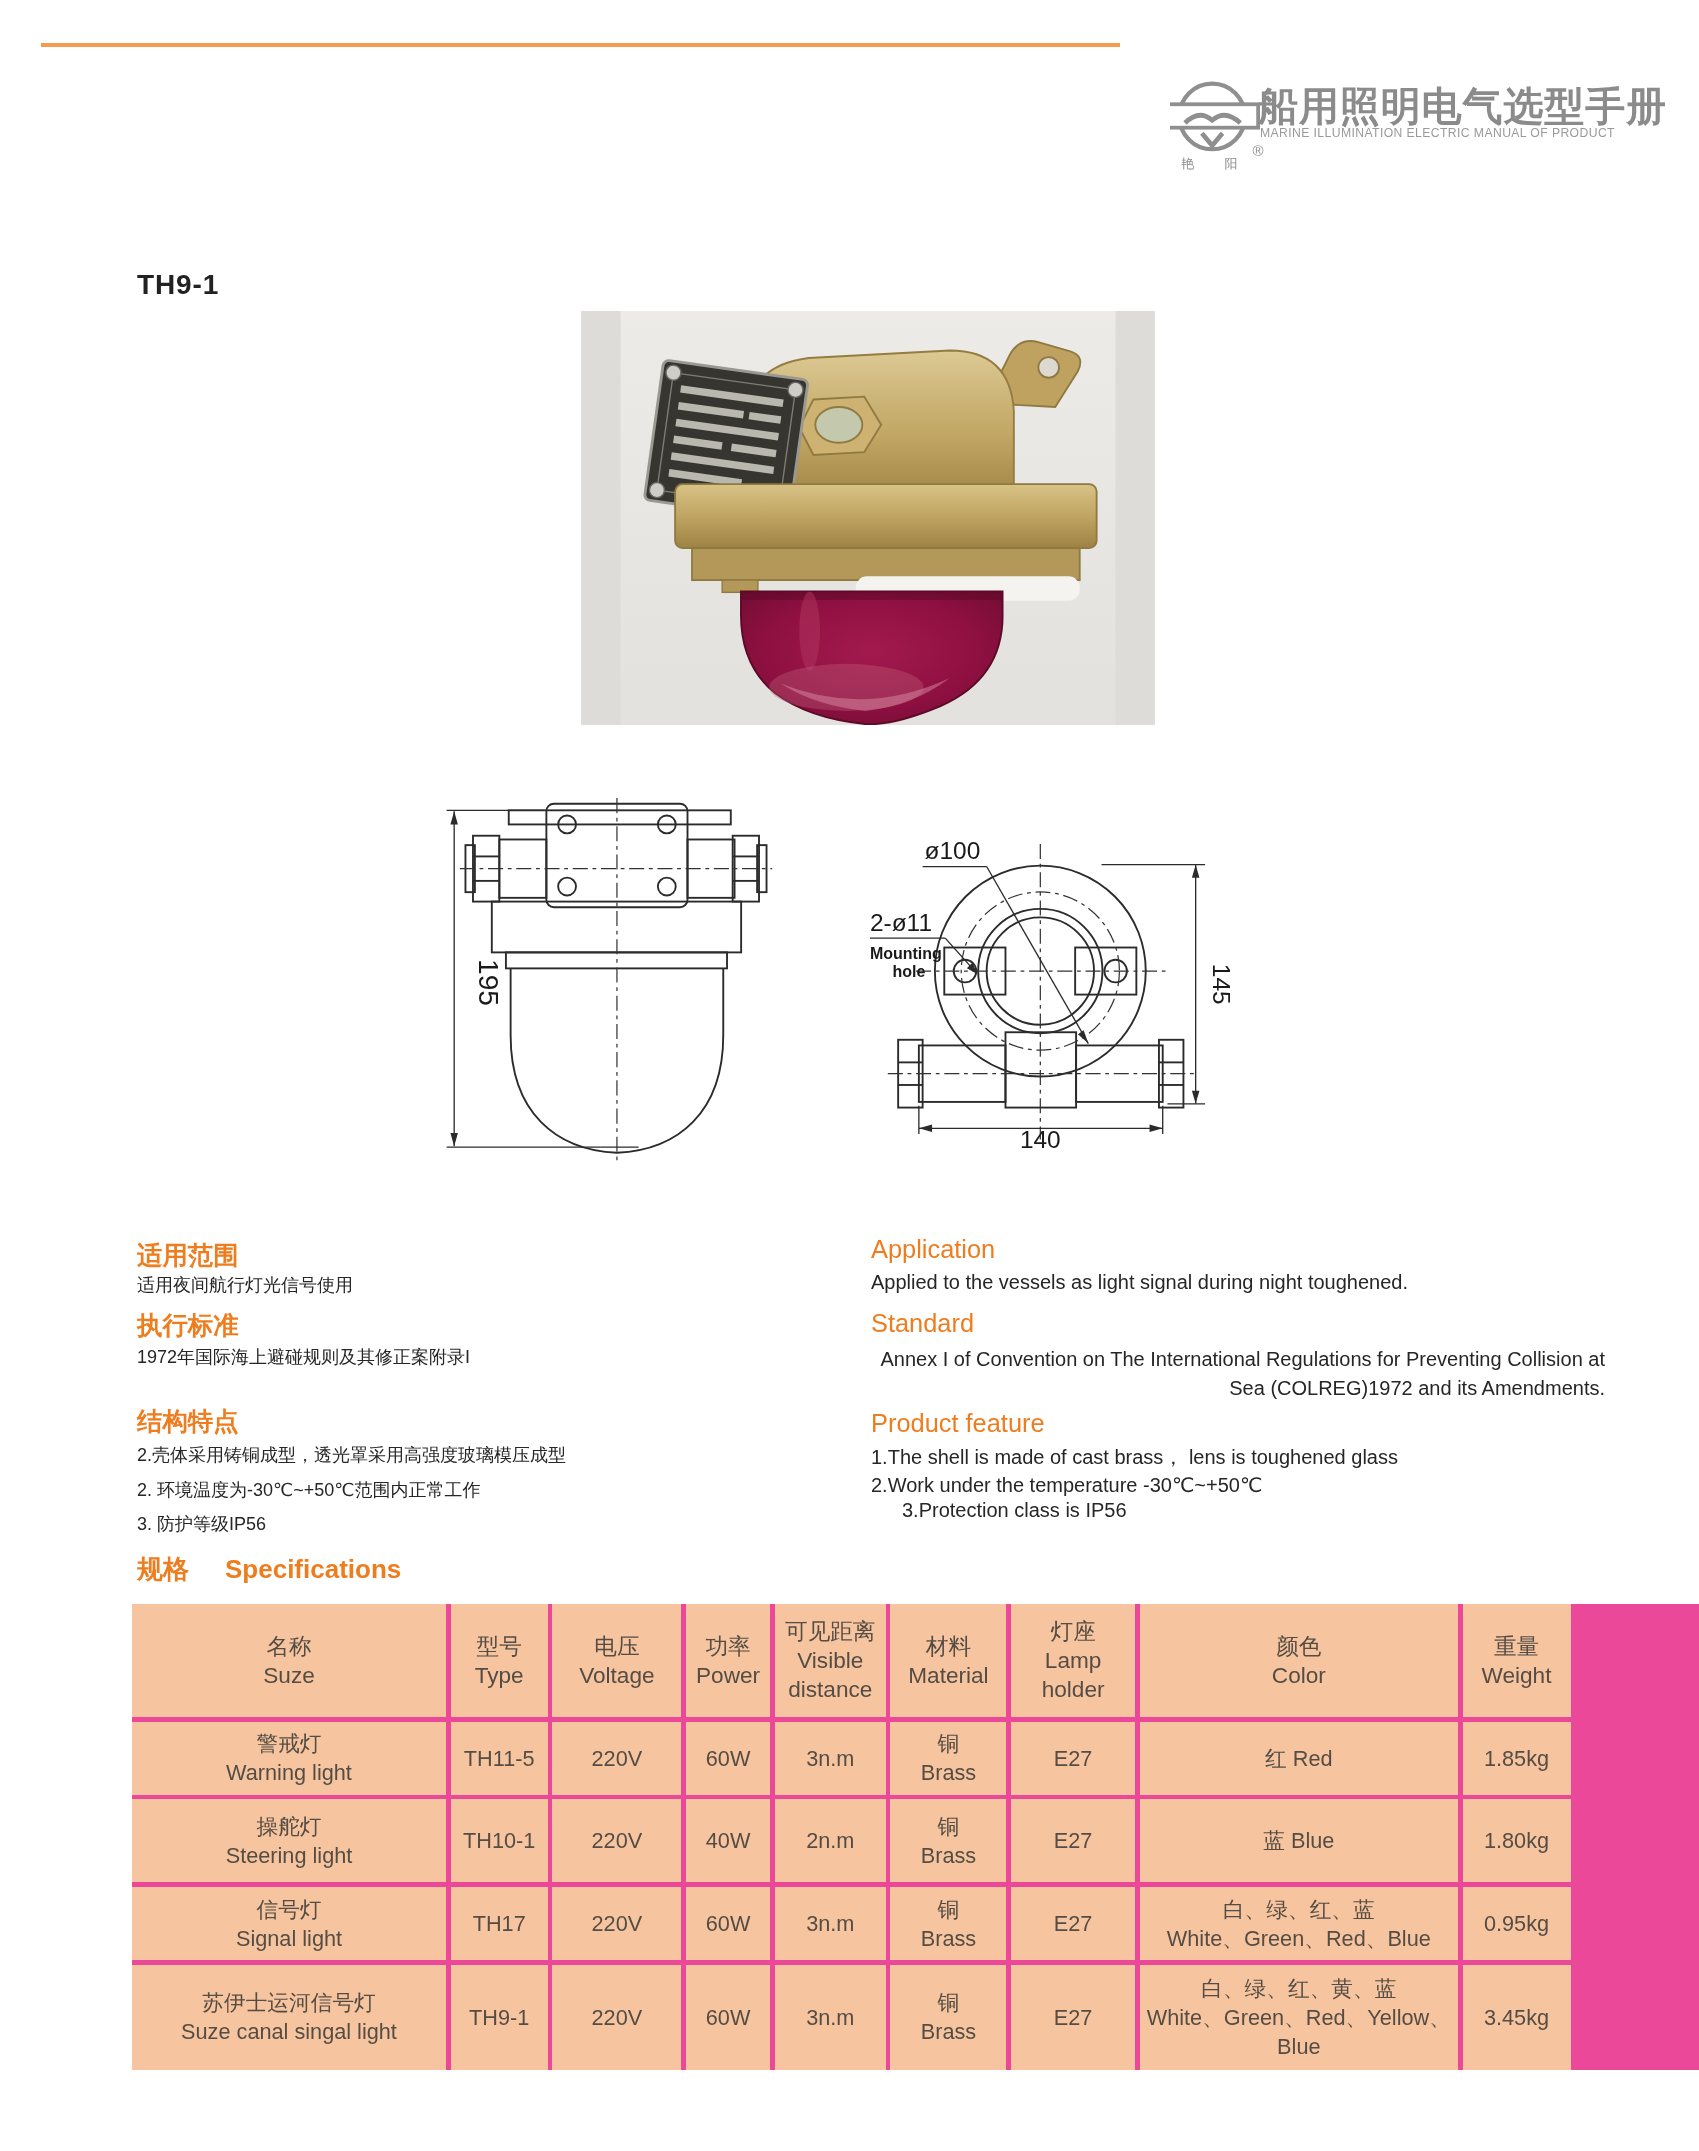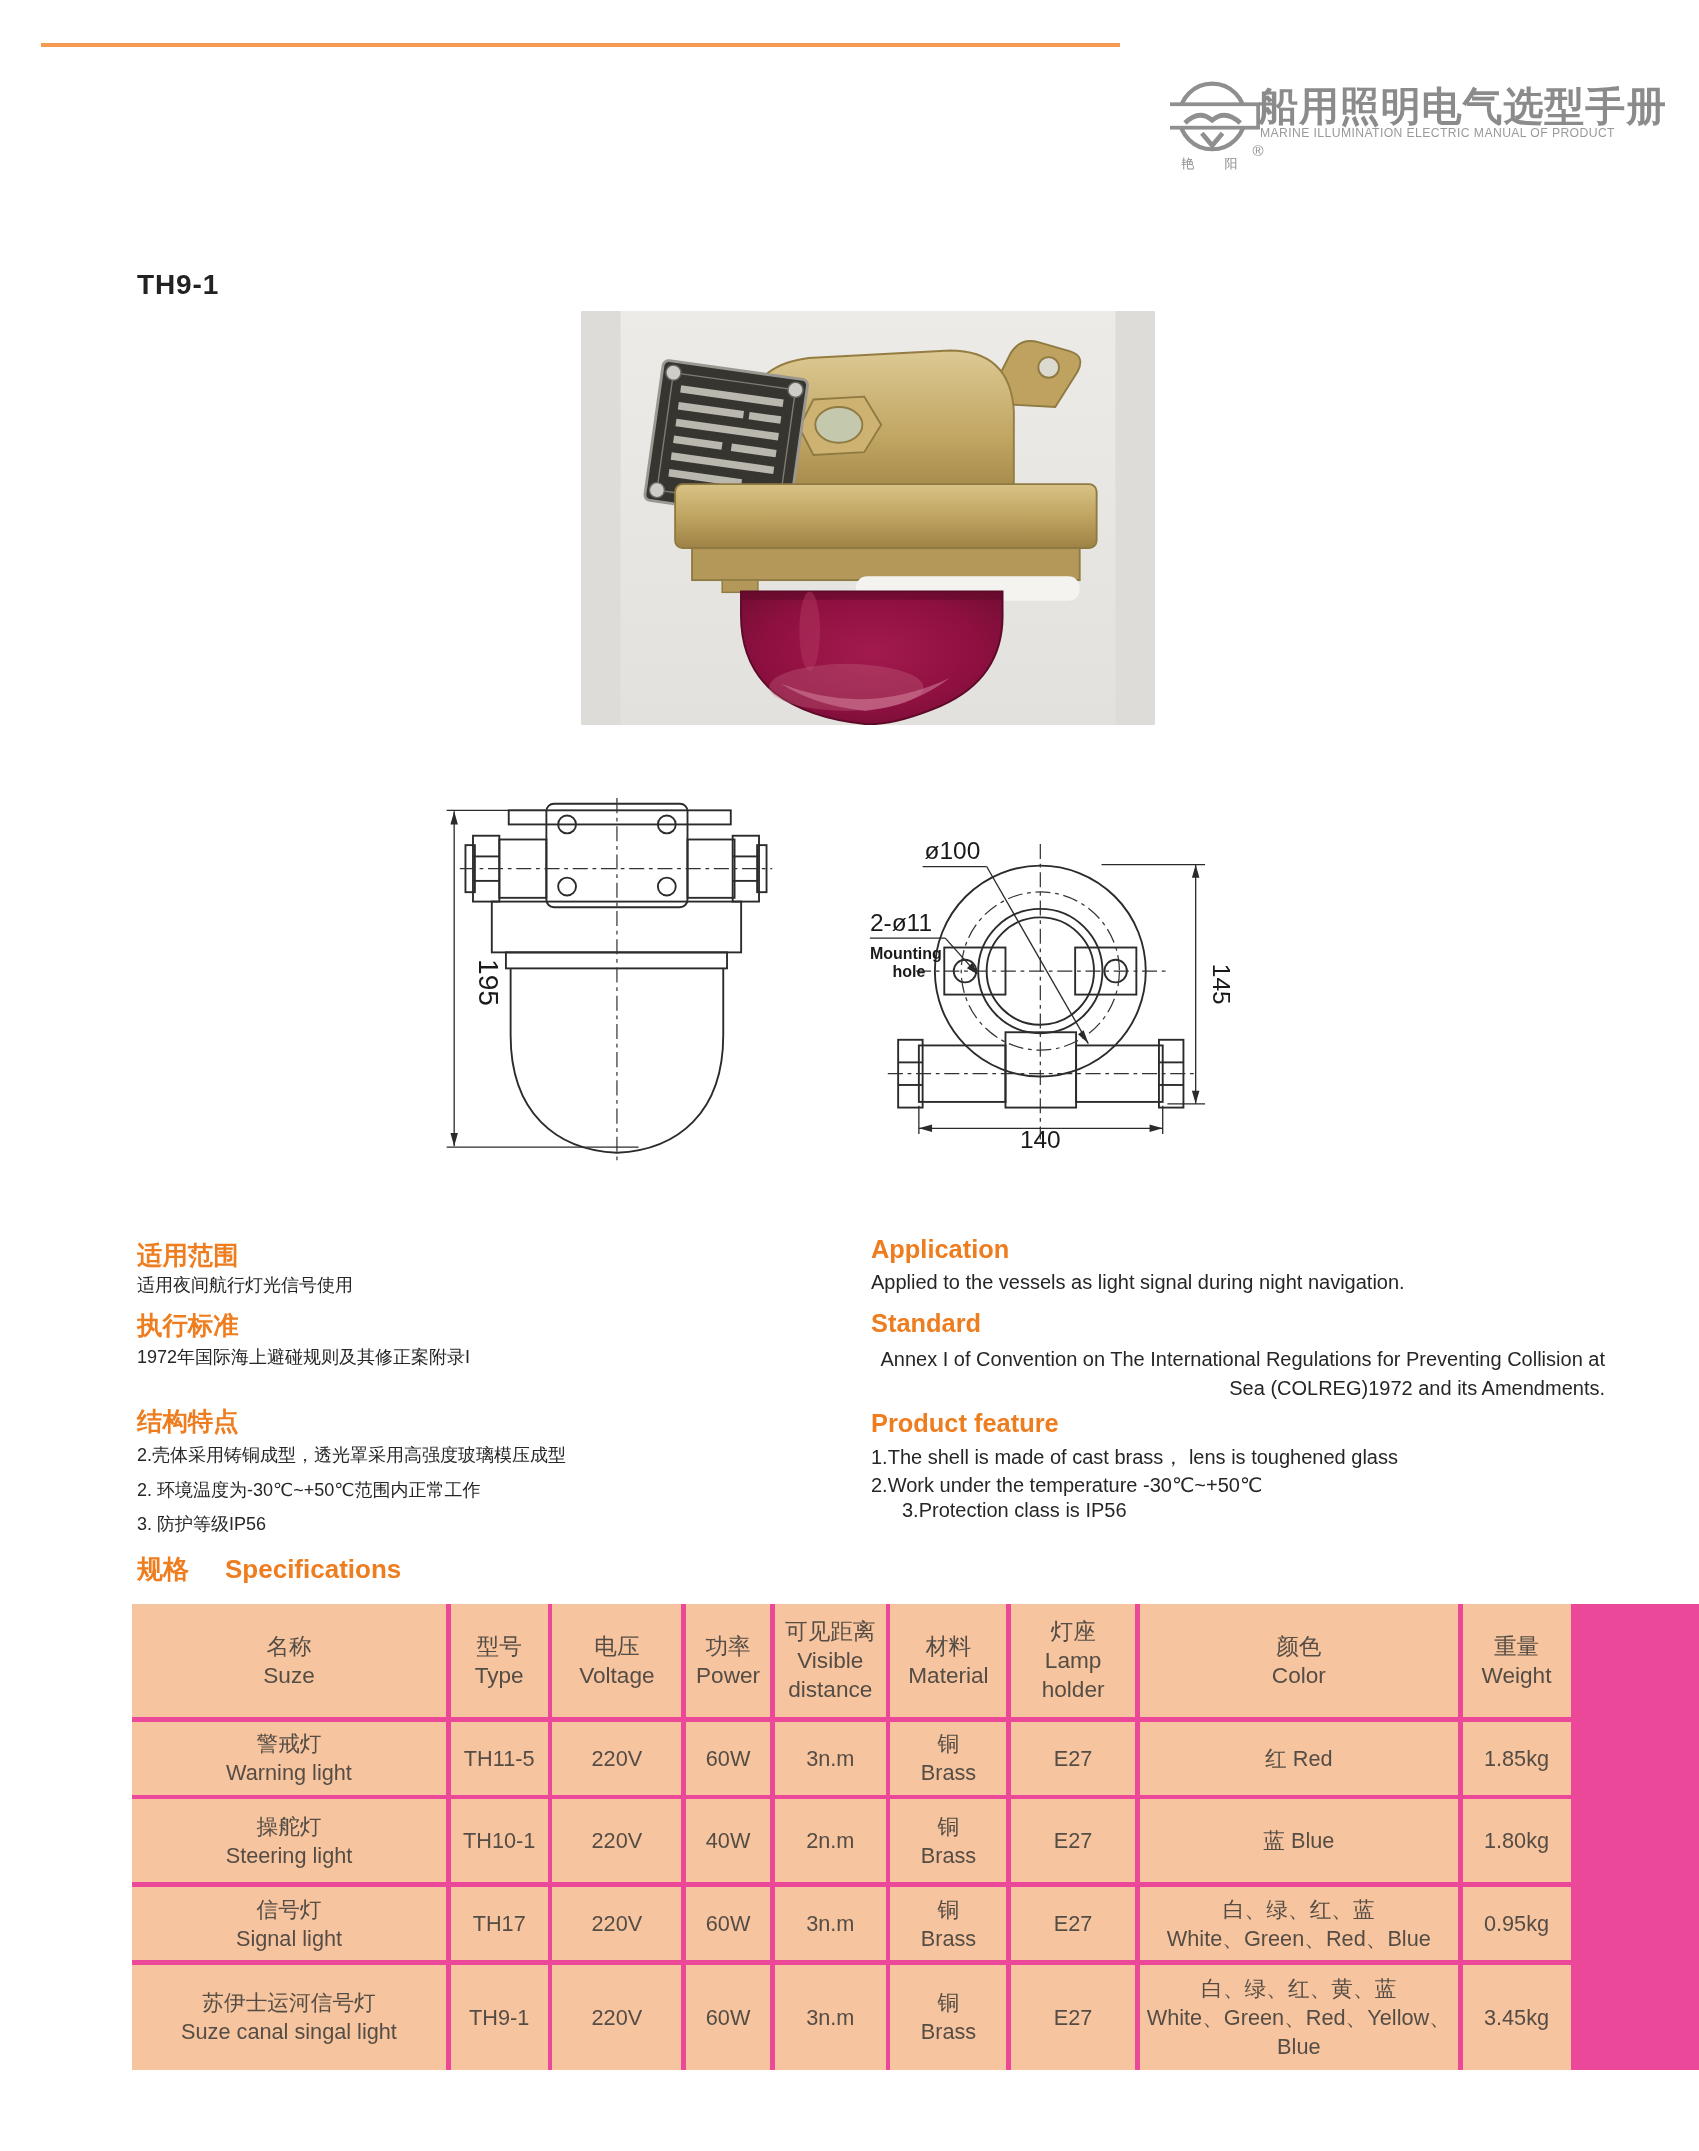--- a/index.html
+++ b/index.html
@@ -18,21 +18,21 @@
   
   #photo{left:581px;top:311px;width:574px;height:414px;}
 
   
   #side-view{left:441px;top:798px;width:350px;height:369px;}
   #top-view{left:864px;top:827px;width:379px;height:322px;}
 
   
   .cn-title{font-size:25.4px;font-weight:bold;color:#EE7D1F;white-space:nowrap;}
   .cn-body{font-size:18px;color:#262626;white-space:nowrap;}
-  .en-title{font-size:25.4px;font-weight:bold;color:#EE7D1F;white-space:nowrap;}
+  .en-title{font-size:25.4px;font-weight:normal;color:#EE7D1F;white-space:nowrap;}
   .en-body{font-size:20px;color:#262626;}
   #std-en-body{width:734px;line-height:29px;text-align:right;}
 
   
   #spec-heading{left:137px;top:1552px;display:flex;gap:36px;align-items:baseline;}
   #spec-heading .t{font-size:26px;font-weight:bold;color:#EE7D1F;white-space:nowrap;}
 
   
   #spec-table{left:132px;top:1604px;width:1640px;display:grid;
       grid-template-columns:314px 97px 129px 84px 111px 116px 124px 318px 108px;
@@ -224,21 +224,21 @@
   <div class="abs cn-title" style="left:137px;top:1239px">适用范围</div>
   <div class="abs cn-body" style="left:137px;top:1273px">适用夜间航行灯光信号使用</div>
   <div class="abs cn-title" style="left:137px;top:1309px">执行标准</div>
   <div class="abs cn-body" style="left:137px;top:1345px">1972年国际海上避碰规则及其修正案附录I</div>
   <div class="abs cn-title" style="left:137px;top:1405px">结构特点</div>
   <div class="abs cn-body" style="left:137px;top:1443px">2.壳体采用铸铜成型，透光罩采用高强度玻璃模压成型</div>
   <div class="abs cn-body" style="left:137px;top:1478px">2. 环境温度为-30℃~+50℃范围内正常工作</div>
   <div class="abs cn-body" style="left:137px;top:1512px">3. 防护等级IP56</div>
 
   <div class="abs en-title" style="left:871px;top:1235px">Application</div>
-  <div class="abs en-body" style="left:871px;top:1271px">Applied to the vessels as light signal during night navigation.</div>
+  <div class="abs en-body" style="left:871px;top:1271px">Applied to the vessels as light signal during night toughened.</div>
   <div class="abs en-title" style="left:871px;top:1309px">Standard</div>
   <div class="abs en-body" id="std-en-body" style="left:871px;top:1345px">Annex I of Convention on The International Regulations for Preventing Collision at Sea (COLREG)1972 and its Amendments.</div>
   <div class="abs en-title" style="left:871px;top:1409px">Product feature</div>
   <div class="abs en-body" style="left:871px;top:1444px">1.The shell is made of cast brass， lens is toughened glass</div>
   <div class="abs en-body" style="left:871px;top:1473px">2.Work under the temperature -30℃~+50℃</div>
   <div class="abs en-body" style="left:902px;top:1499px">3.Protection class is IP56</div>
 
   <div class="abs" id="spec-heading">
     <span class="t">规格</span>
     <span class="t">Specifications</span>

